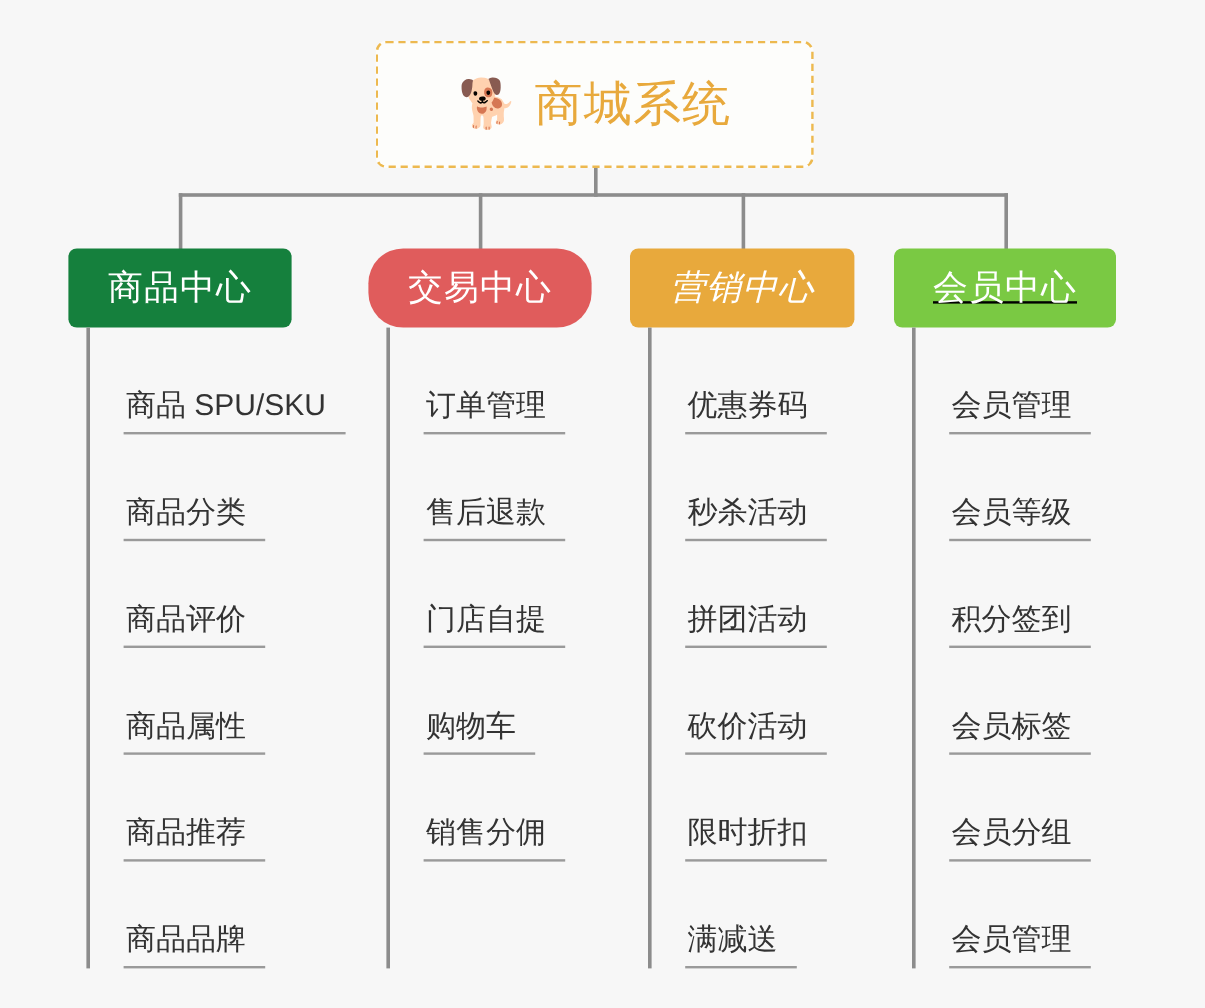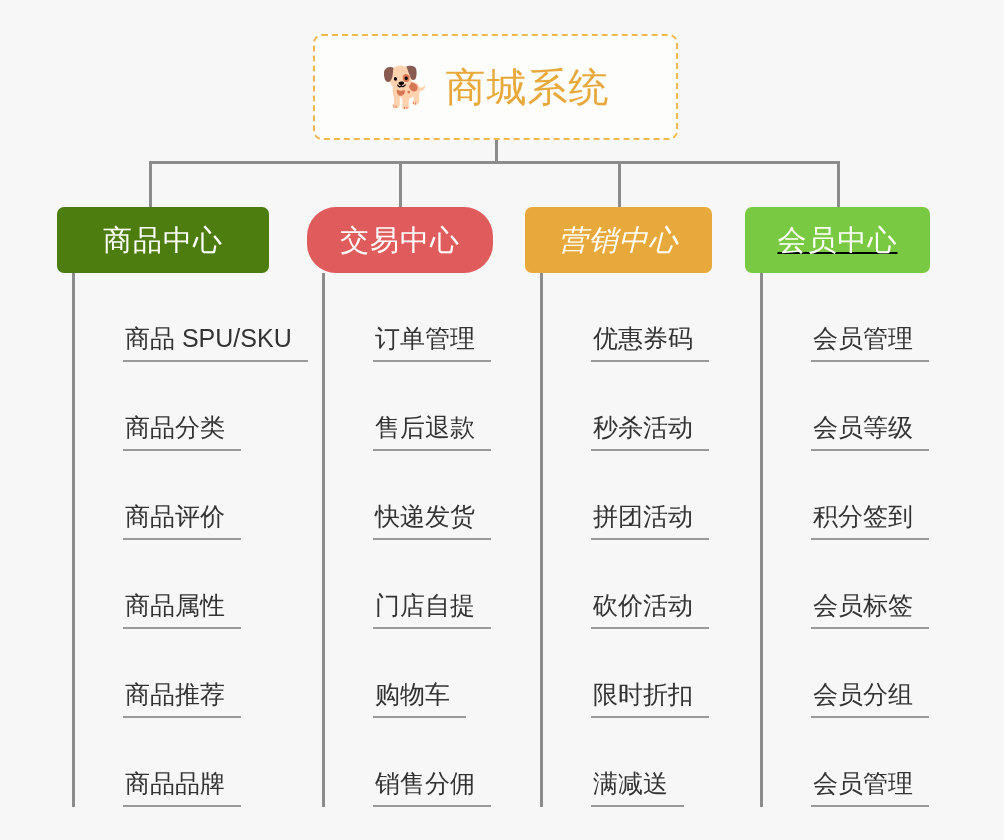--- a/index.html
+++ b/index.html
@@ -102,21 +102,20 @@
     height: 89px;
     box-sizing: border-box;
     display: flex;
     align-items: flex-end;
     padding-left: 31px;
   }
   .leaf-inner {
     display: inline-block;
     border-bottom: 2px solid #9a9a9a;
     padding: 0 16px 9px 2px;
-    margin-left: 20px;
   }
   .leaf-label {
     font-size: 25px;
     color: #333333;
     line-height: 1;
     white-space: nowrap;
   }
 </style>
 </head>
 <body style="background: rgb(247, 247, 247);">
@@ -132,21 +131,21 @@
       <div class="line line-v" style="left: 495px; top: 140px; height: 24px; background: rgb(140, 140, 140);"></div>
       <div class="line line-h" style="left: 149px; top: 161px; width: 691px; background: rgb(140, 140, 140);"></div>
       <div class="line line-v" style="left: 149px; top: 161px; height: 48px; background: rgb(140, 140, 140);"></div>
       <div class="line line-v" style="left: 399px; top: 161px; height: 48px; background: rgb(140, 140, 140);"></div>
       <div class="line line-v" style="left: 618px; top: 161px; height: 48px; background: rgb(140, 140, 140);"></div>
       <div class="line line-v" style="left: 837px; top: 161px; height: 48px; background: rgb(140, 140, 140);"></div>
     </div>
 
   <div id="branches">
       <div class="branch" style="left: 57px;">
-        <div class="branch-header" style="width: 212px; background: #4d7c0f;">
+        <div class="branch-header" style="width: 186px; background: #15803d;">
           <span class="branch-header-label">商品中心</span>
         </div>
         <div class="branch-spine" style="left: 15px; height: 534px; background: rgb(140, 140, 140);"></div>
         <div class="leaf-list">
           <div class="leaf">
             <div class="leaf-inner"><span class="leaf-label">商品 SPU/SKU</span></div>
           </div>
           <div class="leaf">
             <div class="leaf-inner"><span class="leaf-label">商品分类</span></div>
           </div>
@@ -170,23 +169,20 @@
         </div>
         <div class="branch-spine" style="left: 15px; height: 534px; background: rgb(140, 140, 140);"></div>
         <div class="leaf-list">
           <div class="leaf">
             <div class="leaf-inner"><span class="leaf-label">订单管理</span></div>
           </div>
           <div class="leaf">
             <div class="leaf-inner"><span class="leaf-label">售后退款</span></div>
           </div>
           <div class="leaf">
-            <div class="leaf-inner"><span class="leaf-label">快递发货</span></div>
-          </div>
-          <div class="leaf">
             <div class="leaf-inner"><span class="leaf-label">门店自提</span></div>
           </div>
           <div class="leaf">
             <div class="leaf-inner"><span class="leaf-label">购物车</span></div>
           </div>
           <div class="leaf">
             <div class="leaf-inner"><span class="leaf-label">销售分佣</span></div>
           </div>
         </div>
       </div>

